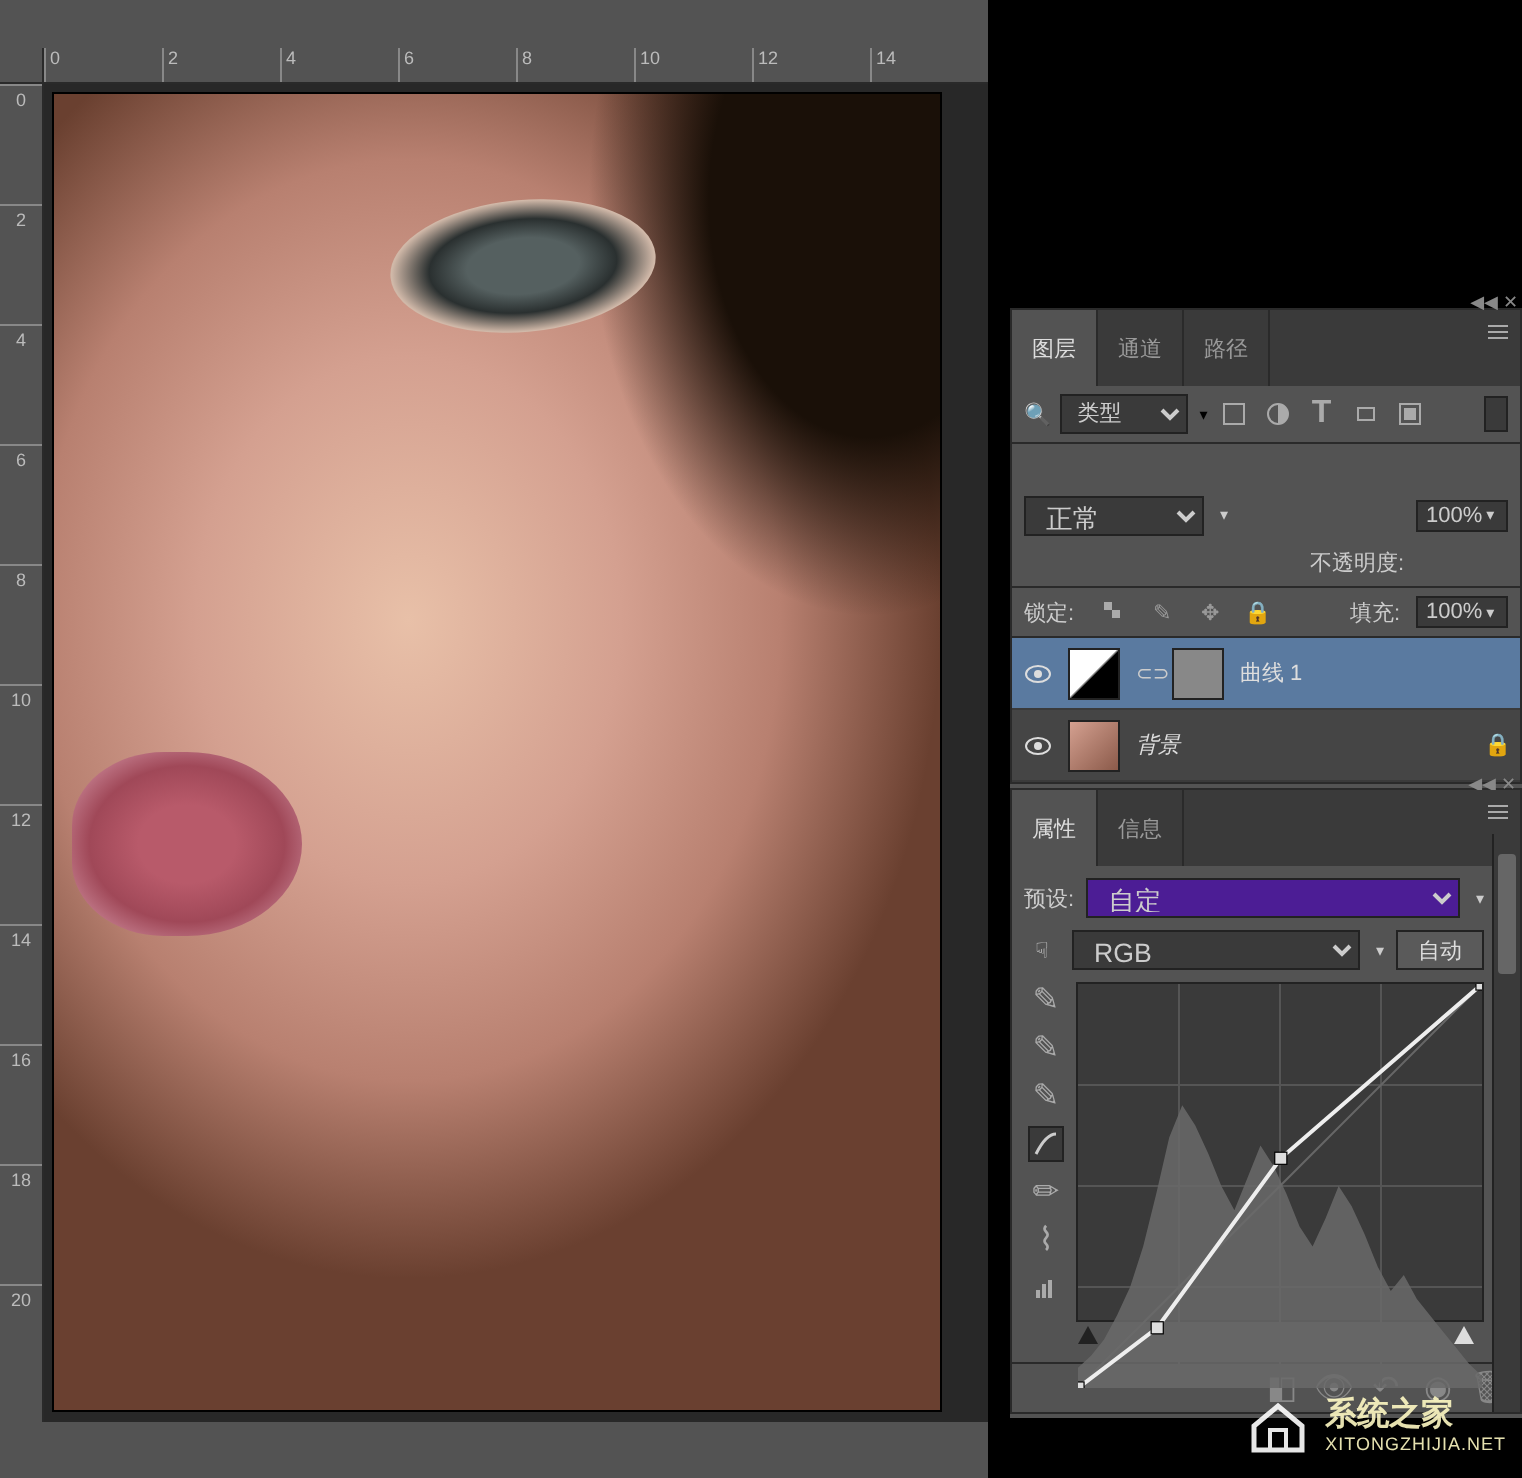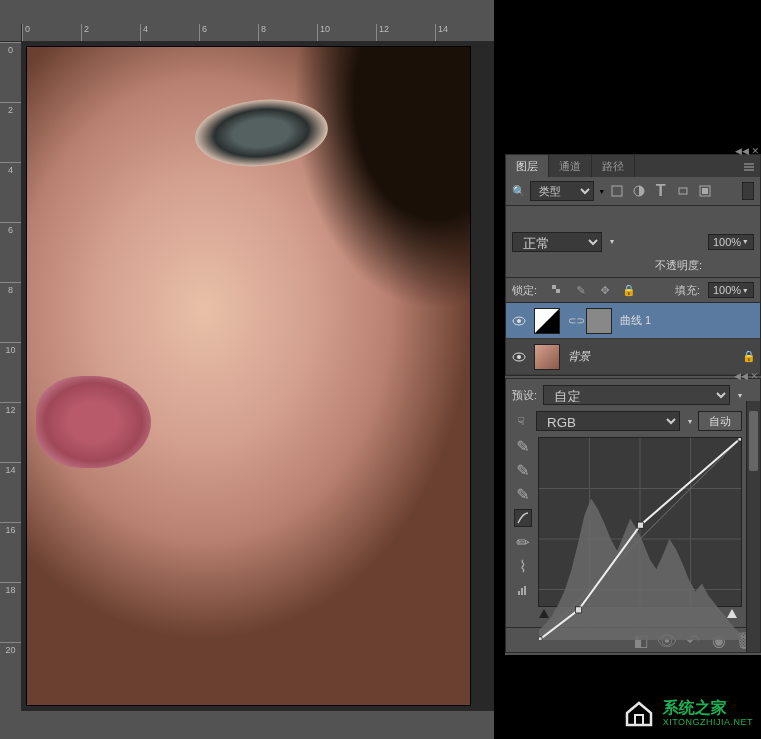--- a/index.html
+++ b/index.html
@@ -25,21 +25,21 @@
 .eye-upper { position: absolute; top: 8%; left: 38%; width: 30%; height: 10%; background: radial-gradient(ellipse, #556060 30%, #2a3030 50%, #d0b8a8 70%); border-radius: 50%; transform: rotate(-5deg); }
 .lips { position: absolute; top: 50%; left: 2%; width: 26%; height: 14%; background: radial-gradient(ellipse, #b85a6a 30%, #a04858 60%, #d090a0 90%); border-radius: 40% 50% 50% 40%; }
 .hair { position: absolute; top: 0; right: 0; width: 40%; height: 40%; background: radial-gradient(ellipse at 80% 20%, #1a1008 40%, transparent 70%); }
 
 .statusbar { position: absolute; left: 0; bottom: 0; right: 0; height: 28px; background: #535353; border-top: 1px solid #2a2a2a; display: flex; align-items: center; padding: 0 8px; color: #ddd; font-size: 11px; gap: 14px; }
 .status-zoom { width: 60px; }
 .status-icon { width: 16px; height: 16px; background: #666; border-radius: 2px; }
 
 .panels { position: absolute; right: 0; top: 154px; width: 256px; background: #535353; }
 .panel { background: #535353; border: 1px solid #2a2a2a; margin-bottom: 2px; }
-.panel-tabs { height: 22px; background: #3a3a3a; display: flex; align-items: stretch; position: relative; }
+.panel-tabs { height: 38px; background: #3a3a3a; display: flex; align-items: stretch; position: relative; }
 .panel-tab { padding: 0 10px; color: #999; font-size: 11px; display: flex; align-items: center; cursor: pointer; border-right: 1px solid #2a2a2a; }
 .panel-tab.active { background: #535353; color: #ddd; }
 .panel-collapse { position: absolute; right: 2px; top: -8px; color: #888; font-size: 9px; display: flex; gap: 2px; }
 .panel-menu { position: absolute; right: 4px; top: 4px; width: 14px; height: 12px; cursor: pointer; }
 .panel-menu svg { width: 100%; height: 100%; }
 
 .layers-toolbar { padding: 4px 6px; display: flex; align-items: center; gap: 4px; border-bottom: 1px solid #2a2a2a; }
 .layers-filter { background: #3a3a3a; border: 1px solid #222; color: #ccc; font-size: 11px; padding: 2px 4px; width: 64px; height: 20px; }
 .filter-icon { width: 18px; height: 18px; display: flex; align-items: center; justify-content: center; color: #aaa; cursor: pointer; }
 .filter-toggle { width: 12px; height: 18px; background: #3a3a3a; border: 1px solid #222; margin-left: auto; }
@@ -65,42 +65,42 @@
 .layer-thumb.bg { background: linear-gradient(135deg, #d4a090, #8b5a4a); }
 .layer-link { width: 10px; color: #ccc; font-size: 10px; }
 .layer-lock { margin-left: auto; width: 12px; color: #999; }
 
 .props-header { padding: 4px 6px; display: flex; align-items: center; gap: 6px; font-size: 11px; color: #ddd; border-bottom: 1px solid #2a2a2a; }
 .props-icon { width: 18px; height: 16px; background: #666; }
 .props-icon.mask { background: #ddd; border: 1px solid #222; }
 
 .curves-body { padding: 6px; }
 .curves-row { display: flex; align-items: center; gap: 6px; font-size: 11px; color: #ccc; margin-bottom: 6px; }
-.curves-preset { flex: 1; background: #404040; border: 1px solid #222; color: #ccc; padding: 2px 6px; height: 20px; }
+.curves-preset { flex: 1; background: #4c1d95; border: 1px solid #222; color: #ccc; padding: 2px 6px; height: 20px; }
 .curves-channel { flex: 1; background: #3a3a3a; border: 1px solid #222; color: #ccc; padding: 2px 6px; height: 20px; }
 .curves-auto { background: #5a5a5a; border: 1px solid #222; color: #ddd; padding: 2px 10px; height: 20px; cursor: pointer; font-size: 11px; }
 .curves-hand { width: 18px; height: 18px; display: flex; align-items: center; justify-content: center; }
 
 .curves-main { display: flex; gap: 4px; }
 .curves-tools { width: 22px; display: flex; flex-direction: column; gap: 6px; align-items: center; }
 .curves-tool { width: 18px; height: 18px; display: flex; align-items: center; justify-content: center; color: #aaa; cursor: pointer; }
 .curves-tool.active { background: #3a3a3a; border: 1px solid #222; }
 
 .curves-graph { flex: 1; height: 170px; background: #3a3a3a; border: 1px solid #222; position: relative; }
 .curves-grid { position: absolute; inset: 0; }
 .histogram { position: absolute; inset: 0; }
 .curve-line { position: absolute; inset: 0; }
 .curves-sliders { height: 12px; position: relative; margin-top: 2px; margin-left: 26px; margin-right: 4px; }
 .slider-tri { position: absolute; width: 0; height: 0; border-left: 5px solid transparent; border-right: 5px solid transparent; border-bottom: 9px solid #ddd; top: 0; transform: translateX(-50%); }
 .slider-tri.black { border-bottom-color: #222; left: 3%; }
 .slider-tri.white { left: 97%; }
 .scrollbar-v { position: absolute; right: 0; top: 22px; bottom: 0; width: 14px; background: #3a3a3a; border-left: 1px solid #222; }
 .scroll-thumb { position: absolute; left: 2px; right: 2px; top: 10px; height: 60px; background: #666; border-radius: 2px; }
 
-.watermark { position: absolute; right: 8px; bottom: 8px; color: #22c55e; font-size: 12px; display: flex; align-items: center; gap: 6px; opacity: 0.9; }
+.watermark { position: absolute; right: 8px; bottom: 8px; color: #fef9c3; font-size: 12px; display: flex; align-items: center; gap: 6px; opacity: 0.9; }
 .watermark-logo { width: 36px; height: 36px; }
 .watermark-text { display: flex; flex-direction: column; line-height: 1.2; }
 .watermark-cn { font-size: 16px; font-weight: bold; }
 .watermark-en { font-size: 9px; letter-spacing: 0.5px; }
 
 .bottom-icons { padding: 4px 6px; display: flex; justify-content: flex-end; gap: 8px; border-top: 1px solid #2a2a2a; }
 .bottom-icon { width: 18px; height: 16px; color: #888; cursor: pointer; display: flex; align-items: center; justify-content: center; }
 </style>
 </head>
 <body>
@@ -234,20 +234,29 @@
             </svg></span>
         <span class="layer-thumb bg"></span>
         <span style="font-style:italic">背景</span>
         <span class="layer-lock">🔒</span>
       </div>
     </div>
   </div>
 
   <div class="panel" style="position:relative">
     <div class="panel-collapse">◀◀ ✕</div>
+    <div class="panel-tabs">
+      <div class="panel-tab active">属性</div>
+      <div class="panel-tab">信息</div>
+      <div class="panel-menu"><svg viewBox="0 0 14 12">
+            <line x1="2" y1="3" x2="12" y2="3" stroke="#aaa"></line>
+            <line x1="2" y1="6" x2="12" y2="6" stroke="#aaa"></line>
+            <line x1="2" y1="9" x2="12" y2="9" stroke="#aaa"></line>
+          </svg></div>
+    </div>
 
 
     <div class="curves-body" style="padding-right:18px">
       <div class="curves-row">
         <span>预设:</span>
         <select class="curves-preset"><option>自定</option></select>
         <span class="dd-arrow">▾</span>
       </div>
       <div class="curves-row">
         <span class="curves-hand">☟</span>

